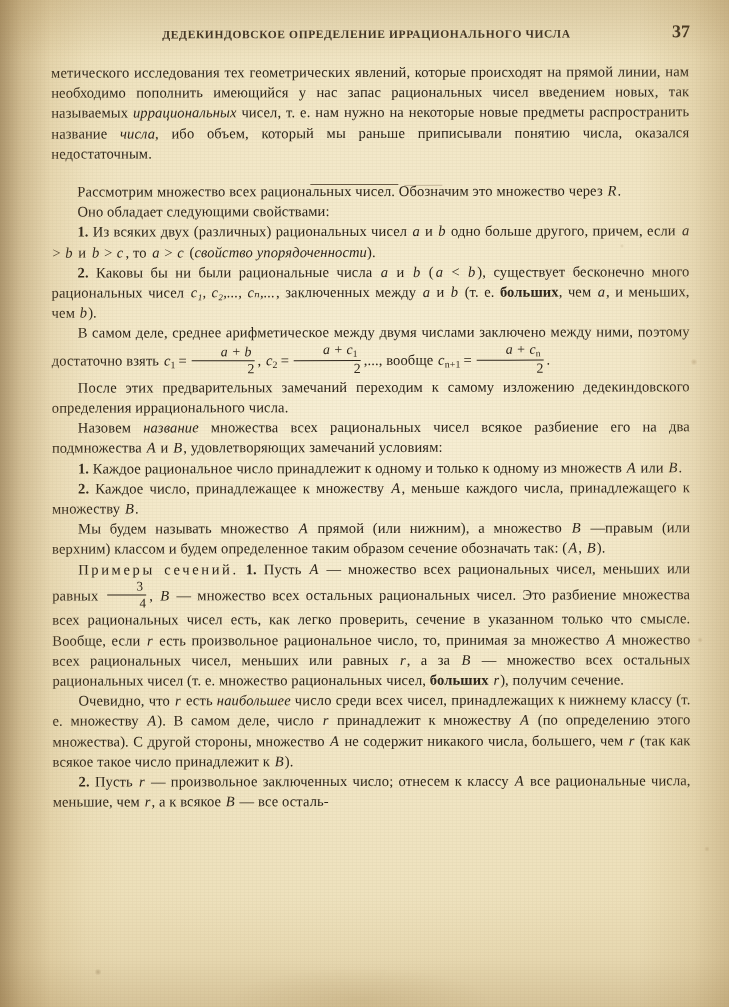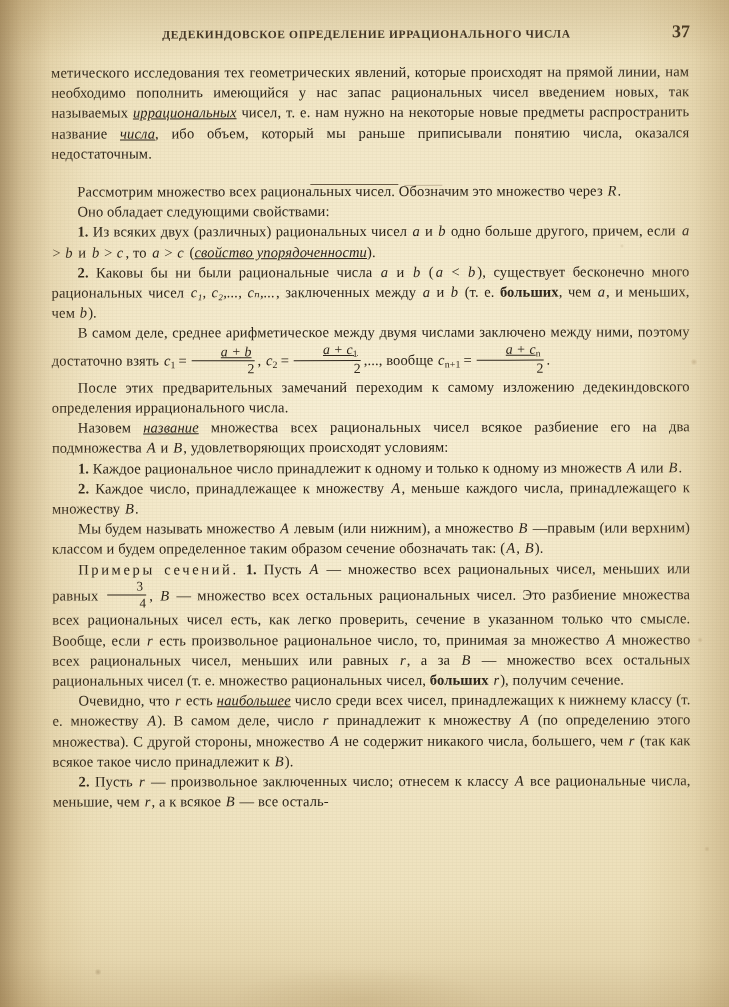--- a/index.html
+++ b/index.html
@@ -137,21 +137,20 @@
     text-justify: inter-word;
     color: #2b2319;
     letter-spacing: 0.1px;
   }
   p.indent { text-indent: 26px; }
   .gap-after { margin-bottom: 17px; }
 
   i, .it {
     font-style: italic;
     font-family: "Liberation Serif", "DejaVu Serif", serif;
-    text-decoration: underline;
   }
   .mathvar {
     font-style: italic;
     font-family: "Liberation Serif", "DejaVu Serif", serif;
     padding: 0 1px;
   }
   .op { padding: 0 2px; }
   .sub {
     font-size: 0.68em;
     vertical-align: -0.28em;
@@ -238,27 +237,27 @@
         <p class="para indent">Оно обладает следующими свойствами:</p>
 
         <p class="para indent"><b>1.</b><span> Из всяких двух (различных) рациональных чисел </span><span class="mathvar">a</span><span> и </span><span class="mathvar">b</span><span> одно больше другого, причем, если </span><span class="mathvar op">a &gt; b</span><span> и </span><span class="mathvar op">b &gt; c</span><span>, то </span><span class="mathvar op">a &gt; c</span><span> (</span><i class="it">свойство упорядоченности</i><span>).</span></p>
 
         <p class="para indent"><b>2.</b><span> Каковы бы ни были рациональные числа </span><span class="mathvar">a</span><span> и </span><span class="mathvar">b</span><span> (</span><span class="mathvar op">a &lt; b</span><span>), существует бесконечно много рациональных чисел </span><span class="mathvar">c₁, c₂,..., cₙ,...</span><span>, заключенных между </span><span class="mathvar">a</span><span> и </span><span class="mathvar">b</span><span> (т. е. </span><b>больших</b><span>, чем </span><span class="mathvar">a</span><span>, и меньших, чем </span><span class="mathvar">b</span><span>).</span></p>
 
         <p class="para indent"><span>В самом деле, среднее арифметическое между двумя числами заключено между ними, поэтому достаточно взять </span><span class="mathvar"><span>c</span><span class="sub">1</span></span><span class="op">=</span><span class="frac frac-tall"><span class="num it">a + b</span><span class="den">2</span></span><span>, </span><span class="mathvar"><span>c</span><span class="sub">2</span></span><span class="op">=</span><span class="frac frac-tall"><span class="num it"><span>a + c</span><span class="sub">1</span></span><span class="den">2</span></span><span>,..., вообще </span><span class="mathvar"><span>c</span><span class="sub">n+1</span></span><span class="op">=</span><span class="frac frac-tall"><span class="num it"><span>a + c</span><span class="sub">n</span></span><span class="den">2</span></span><span>.</span></p>
 
         <p class="para indent">После этих предварительных замечаний переходим к самому изложению дедекиндовского определения иррационального числа.</p>
 
-        <p class="para indent"><span>Назовем </span><i class="it">название</i><span> множества всех рациональных чисел всякое разбиение его на два подмножества </span><span class="mathvar">A</span><span> и </span><span class="mathvar">B</span><span>, удовлетворяющих происходят условиям:</span></p>
+        <p class="para indent"><span>Назовем </span><i class="it">название</i><span> множества всех рациональных чисел всякое разбиение его на два подмножества </span><span class="mathvar">A</span><span> и </span><span class="mathvar">B</span><span>, удовлетворяющих замечаний условиям:</span></p>
 
         <p class="para indent"><b>1.</b><span> Каждое рациональное число принадлежит к одному и только к одному из множеств </span><span class="mathvar">A</span><span> или </span><span class="mathvar">B</span><span>.</span></p>
 
         <p class="para indent"><b>2.</b><span> Каждое число, принадлежащее к множеству </span><span class="mathvar">A</span><span>, меньше каждого числа, принадлежащего к множеству </span><span class="mathvar">B</span><span>.</span></p>
 
-        <p class="para indent"><span>Мы будем называть множество </span><span class="mathvar">A</span><span> левым (или нижним), а множество </span><span class="mathvar">B</span><span> —правым (или верхним) классом и будем определенное таким образом сечение обозначать так: (</span><span class="mathvar">A</span><span>, </span><span class="mathvar">B</span><span>).</span></p>
+        <p class="para indent"><span>Мы будем называть множество </span><span class="mathvar">A</span><span> прямой (или нижним), а множество </span><span class="mathvar">B</span><span> —правым (или верхним) классом и будем определенное таким образом сечение обозначать так: (</span><span class="mathvar">A</span><span>, </span><span class="mathvar">B</span><span>).</span></p>
 
         <p class="para indent"><span class="spaced">Примеры сечений.</span> <b>1.</b><span> Пусть </span><span class="mathvar">A</span><span> — множество всех рациональных чисел, меньших или равных </span><span class="frac"><span class="num">3</span><span class="den">4</span></span><span>, </span><span class="mathvar">B</span><span> — множество всех остальных рациональных чисел. Это разбиение множества всех рациональных чисел есть, как легко проверить, сечение в указанном только что смысле. Вообще, если </span><span class="mathvar">r</span><span> есть произвольное рациональное число, то, принимая за множество </span><span class="mathvar">A</span><span> множество всех рациональных чисел, меньших или равных </span><span class="mathvar">r</span><span>, а за </span><span class="mathvar">B</span><span> — множество всех остальных рациональных чисел (т. е. множество рациональных чисел, </span><b>больших</b><span> </span><span class="mathvar">r</span><span>), получим сечение.</span></p>
 
         <p class="para indent"><span>Очевидно, что </span><span class="mathvar">r</span><span> есть </span><i class="it">наибольшее</i><span> число среди всех чисел, принадлежащих к нижнему классу (т. е. множеству </span><span class="mathvar">A</span><span>). В самом деле, число </span><span class="mathvar">r</span><span> принадлежит к множеству </span><span class="mathvar">A</span><span> (по определению этого множества). С другой стороны, множество </span><span class="mathvar">A</span><span> не содержит никакого числа, большего, чем </span><span class="mathvar">r</span><span> (так как всякое такое число принадлежит к </span><span class="mathvar">B</span><span>).</span></p>
 
         <p class="para indent"><b>2.</b><span> Пусть </span><span class="mathvar">r</span><span> — произвольное заключенных число; отнесем к классу </span><span class="mathvar">A</span><span> все рациональные числа, меньшие, чем </span><span class="mathvar">r</span><span>, а к всякое </span><span class="mathvar">B</span><span> — все осталь-</span></p>
 
       </div>
 
       <div id="section-divider"></div>

